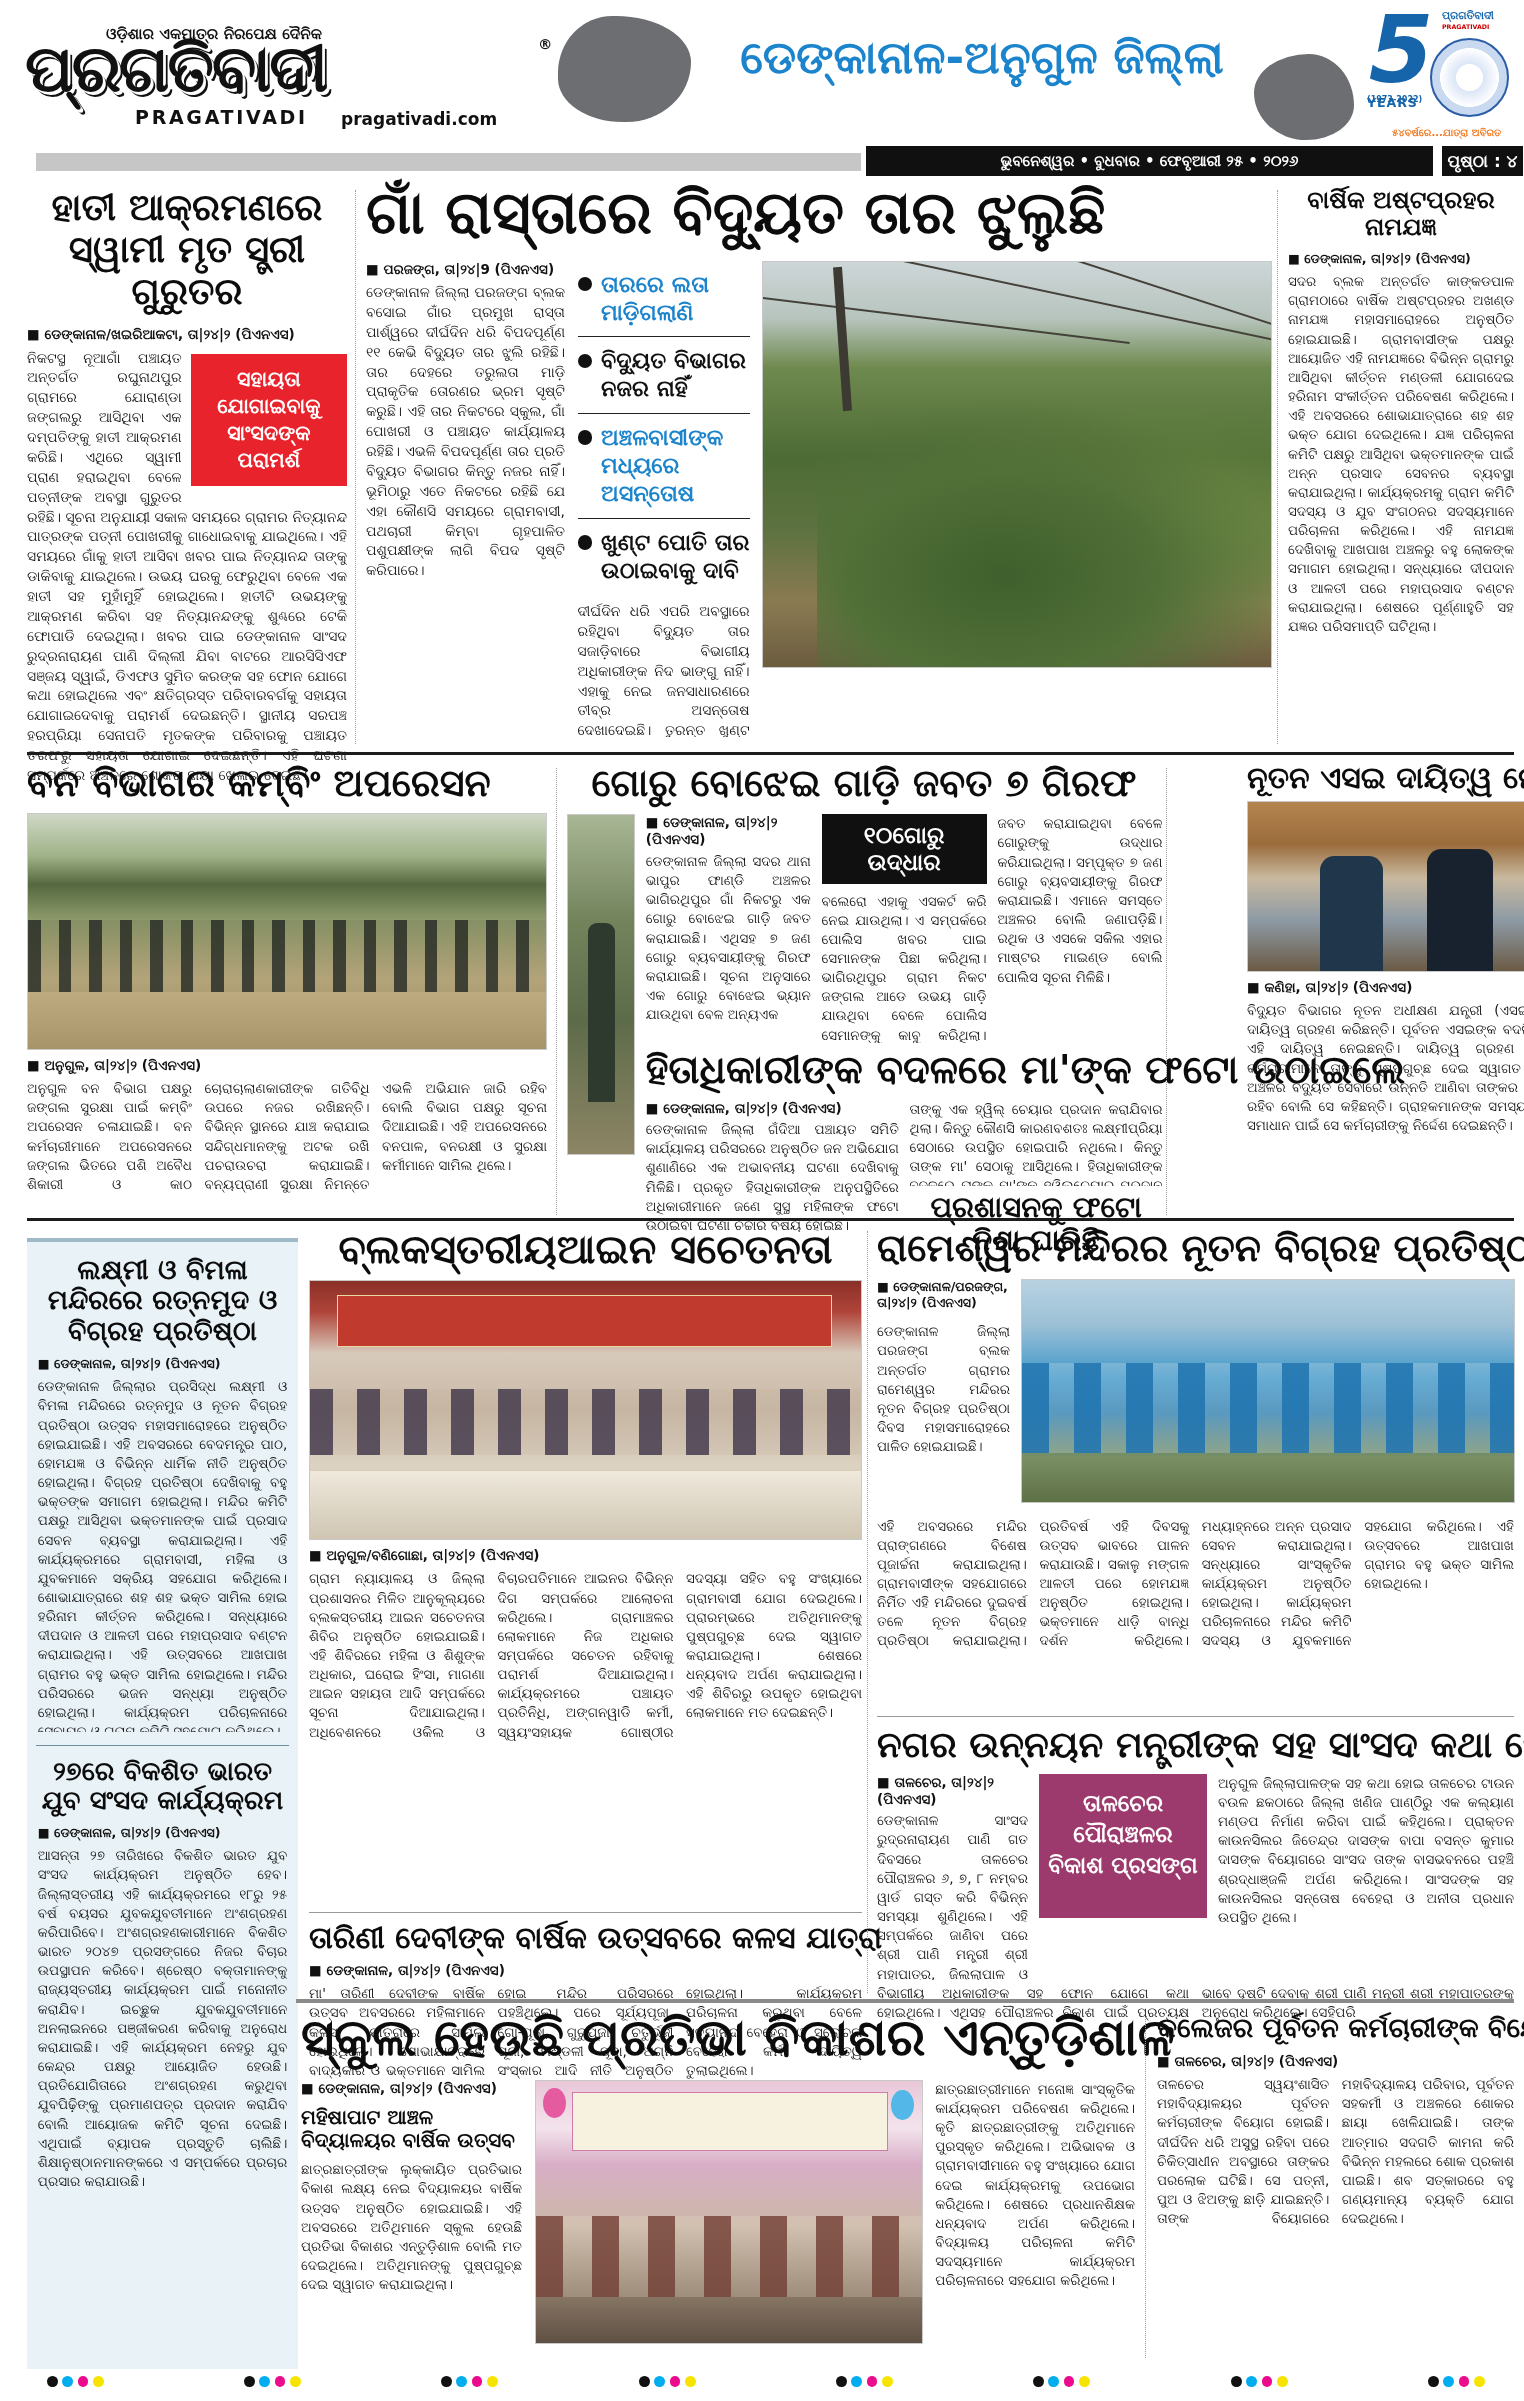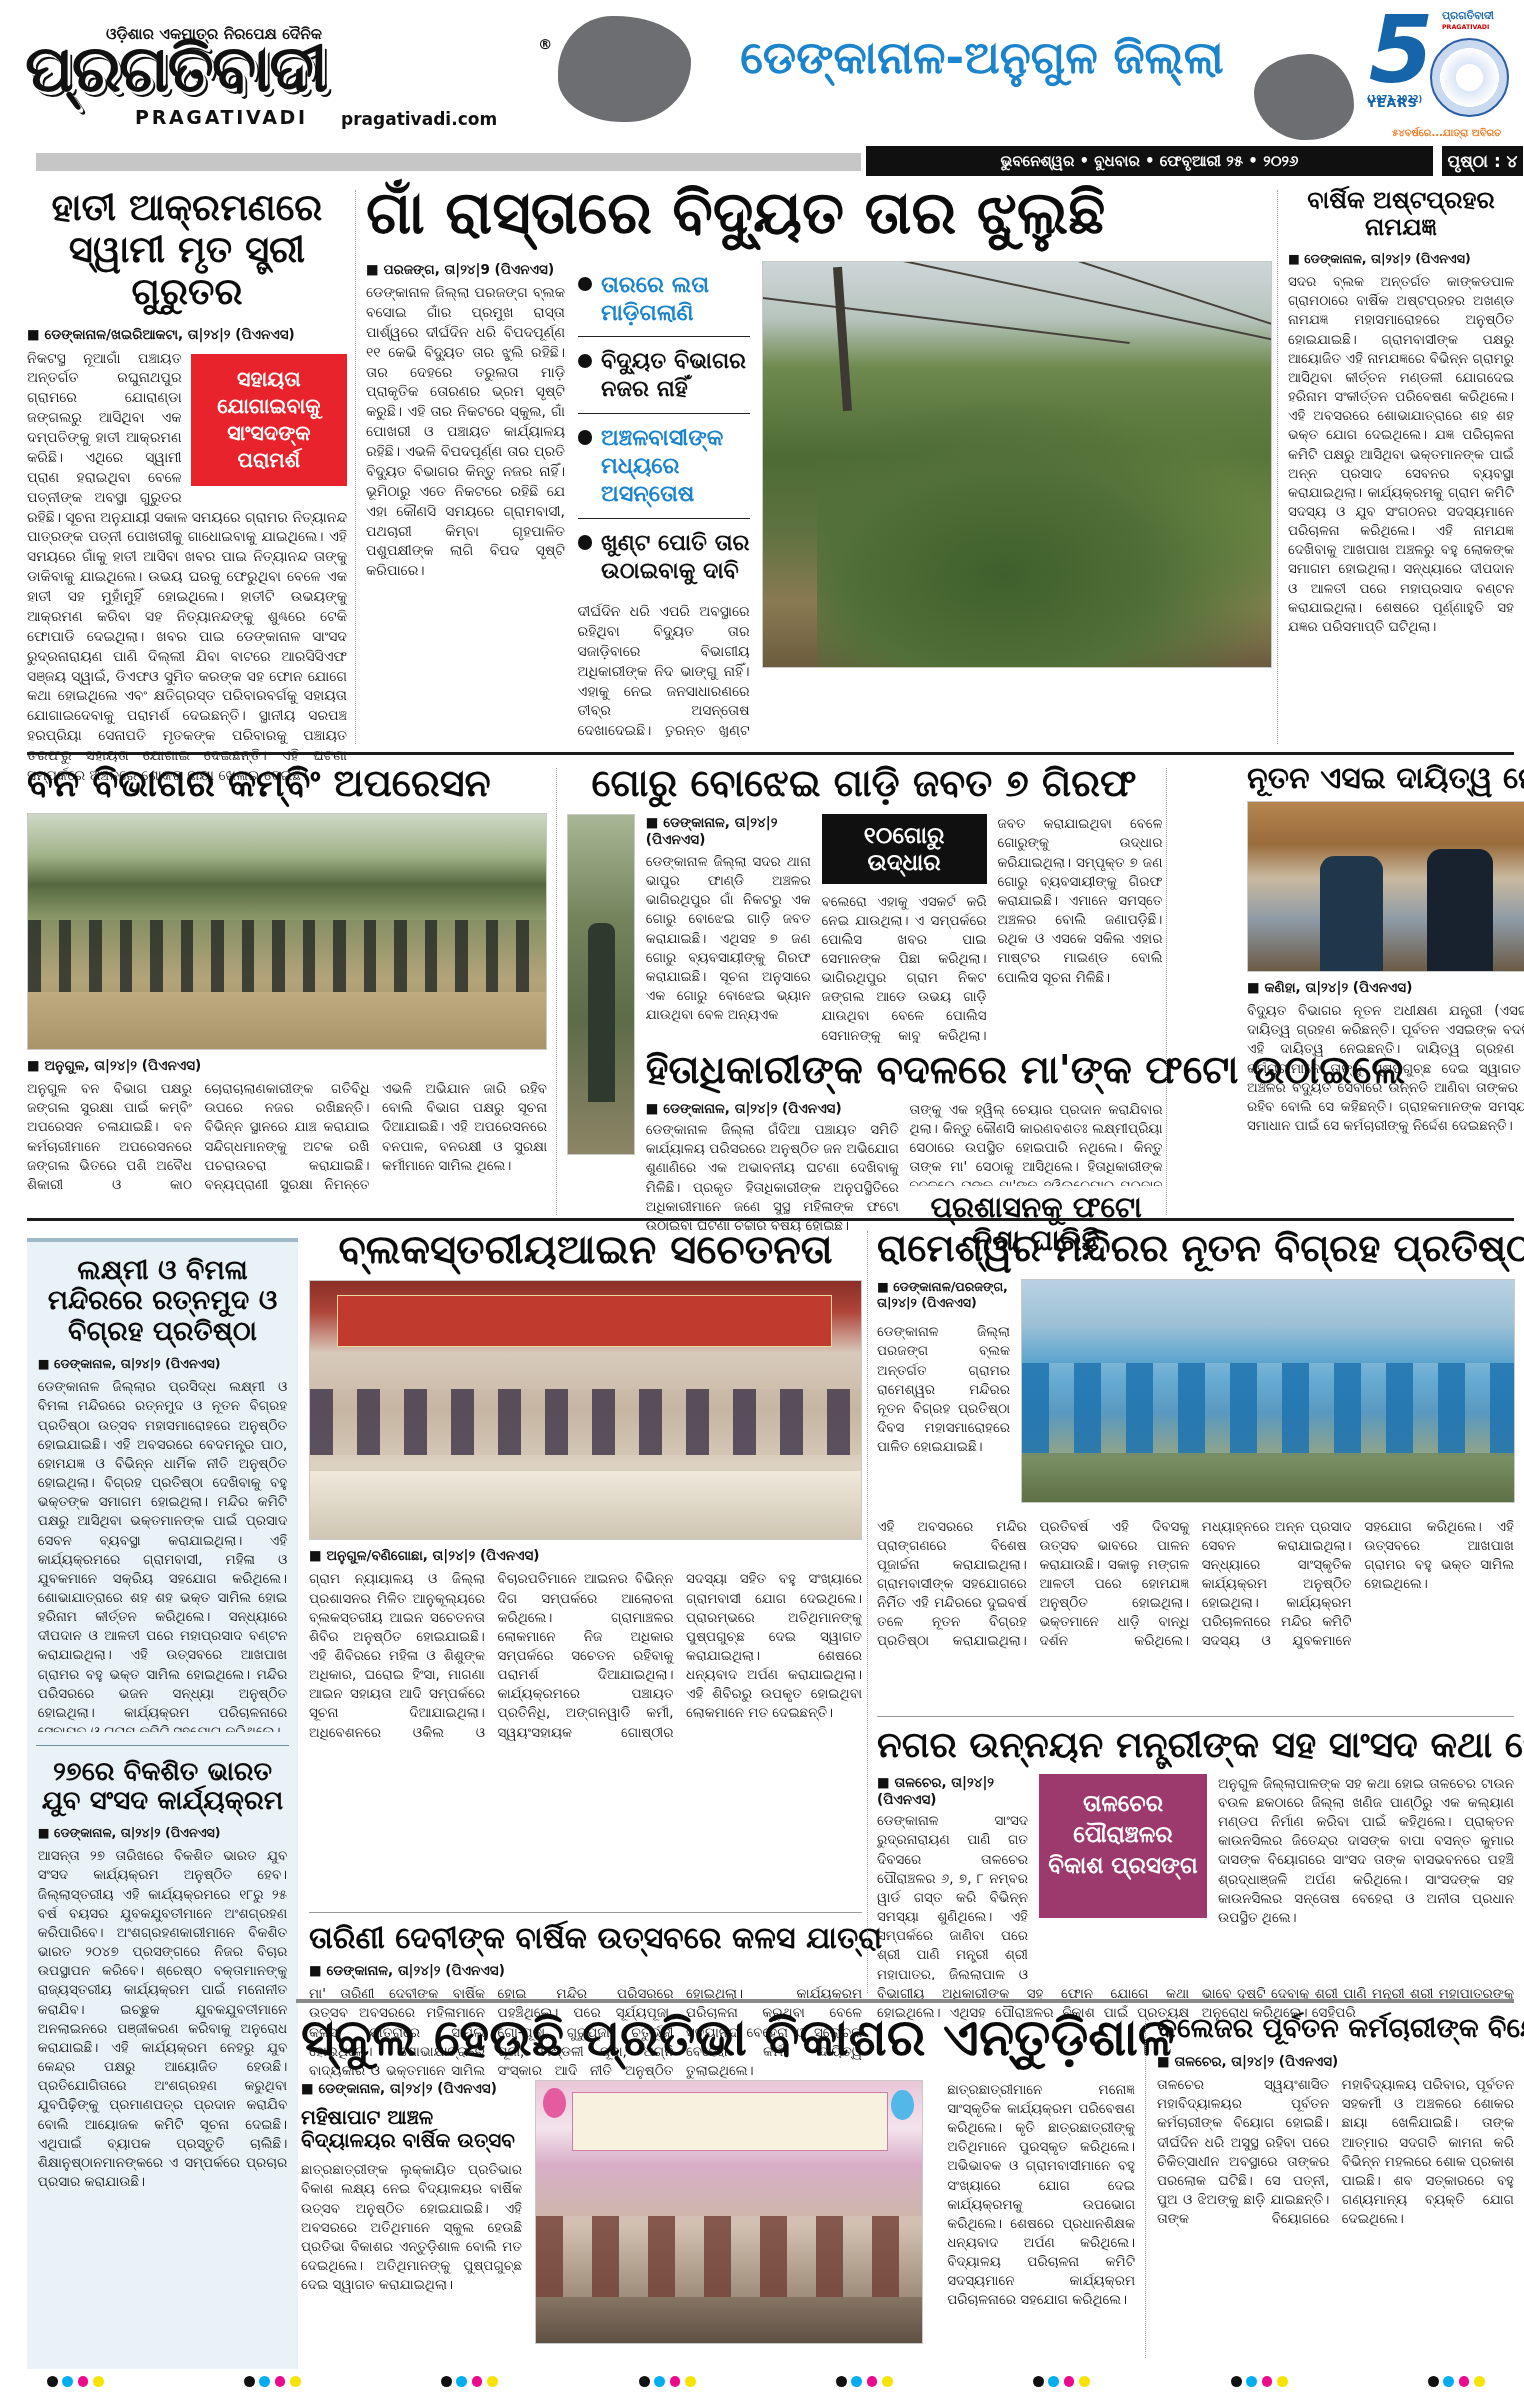--- a/index.html
+++ b/index.html
@@ -246,21 +246,21 @@
         <div class="byline">■ ଡେଙ୍କାନାଳ, ତା|୨୪|୨ (ପିଏନଏସ)</div>
         <div class="hl" style="font-size:20px;margin-top:9px;">ମହିଷାପାଟ ଆଞ୍ଚଳ ବିଦ୍ୟାଳୟର ବାର୍ଷିକ ଉତ୍ସବ</div>
         <div class="body" style="margin-top:9px;height:179px;font-size:13.5px;">ଛାତ୍ରଛାତ୍ରୀଙ୍କ ଲୁକ୍କାୟିତ ପ୍ରତିଭାର ବିକାଶ ଲକ୍ଷ୍ୟ ନେଇ ବିଦ୍ୟାଳୟର ବାର୍ଷିକ ଉତ୍ସବ ଅନୁଷ୍ଠିତ ହୋଇଯାଇଛି। ଏହି ଅବସରରେ ଅତିଥିମାନେ ସ୍କୁଲ ହେଉଛି ପ୍ରତିଭା ବିକାଶର ଏନ୍ତୁଡ଼ିଶାଳ ବୋଲି ମତ ଦେଇଥିଲେ। ଅତିଥିମାନଙ୍କୁ ପୁଷ୍ପଗୁଚ୍ଛ ଦେଇ ସ୍ୱାଗତ କରାଯାଇଥିଲା।</div>
       </div>
       <div class="photo" style="width:386px;height:262px;flex:none;background:linear-gradient(180deg,#e9c7d8 0%,#f3e3ec 18%,#d8aec6 32%,#cbb8a8 55%,#8d7a68 80%,#5e5044 100%);">
         <div class="abs" style="left:36px;top:10.8px;width:314px;height:57px;background:#f7f2df;border:1.8px solid #cf7da8;"></div>
         <div class="abs" style="left:7.2px;top:7.2px;width:23px;height:30.5px;border-radius:50%;background:#e45ba0;"></div>
         <div class="abs" style="left:355px;top:9px;width:23px;height:30.5px;border-radius:50%;background:#53b7e8;"></div>
         <div class="abs" style="left:0;top:135px;width:386px;height:81px;background:repeating-linear-gradient(90deg,rgba(120,70,60,.85) 0 27px,rgba(230,215,200,.25) 27px 56px);"></div>
       </div>
-      <div class="body" style="width:203px;height:262px;font-size:13.5px;margin-left:12px;">ଛାତ୍ରଛାତ୍ରୀମାନେ ମନୋଜ୍ଞ ସାଂସ୍କୃତିକ କାର୍ଯ୍ୟକ୍ରମ ପରିବେଷଣ କରିଥିଲେ। କୃତି ଛାତ୍ରଛାତ୍ରୀଙ୍କୁ ଅତିଥିମାନେ ପୁରସ୍କୃତ କରିଥିଲେ। ଅଭିଭାବକ ଓ ଗ୍ରାମବାସୀମାନେ ବହୁ ସଂଖ୍ୟାରେ ଯୋଗ ଦେଇ କାର୍ଯ୍ୟକ୍ରମକୁ ଉପଭୋଗ କରିଥିଲେ। ଶେଷରେ ପ୍ରଧାନଶିକ୍ଷକ ଧନ୍ୟବାଦ ଅର୍ପଣ କରିଥିଲେ। ବିଦ୍ୟାଳୟ ପରିଚାଳନା କମିଟି ସଦସ୍ୟମାନେ କାର୍ଯ୍ୟକ୍ରମ ପରିଚାଳନାରେ ସହଯୋଗ କରିଥିଲେ।</div>
+      <div class="body" style="width:203px;height:262px;font-size:13.5px;">ଛାତ୍ରଛାତ୍ରୀମାନେ ମନୋଜ୍ଞ ସାଂସ୍କୃତିକ କାର୍ଯ୍ୟକ୍ରମ ପରିବେଷଣ କରିଥିଲେ। କୃତି ଛାତ୍ରଛାତ୍ରୀଙ୍କୁ ଅତିଥିମାନେ ପୁରସ୍କୃତ କରିଥିଲେ। ଅଭିଭାବକ ଓ ଗ୍ରାମବାସୀମାନେ ବହୁ ସଂଖ୍ୟାରେ ଯୋଗ ଦେଇ କାର୍ଯ୍ୟକ୍ରମକୁ ଉପଭୋଗ କରିଥିଲେ। ଶେଷରେ ପ୍ରଧାନଶିକ୍ଷକ ଧନ୍ୟବାଦ ଅର୍ପଣ କରିଥିଲେ। ବିଦ୍ୟାଳୟ ପରିଚାଳନା କମିଟି ସଦସ୍ୟମାନେ କାର୍ଯ୍ୟକ୍ରମ ପରିଚାଳନାରେ ସହଯୋଗ କରିଥିଲେ।</div>
     </div>
   </div>
 
   <div class="abs dotv" style="left:1145px;top:2017px;height:341px;"></div>
 
   <div class="abs" style="left:1157px;top:2013px;width:357px;">
     <div class="hl" style="font-size:27px;white-space:nowrap;">କଲେଜର ପୂର୍ବତନ କର୍ମଚାରୀଙ୍କ ବିୟୋଗ</div>
     <div class="byline" style="margin-top:9px;">■ ତାଳଚେର, ତା|୨୪|୨ (ପିଏନଏସ)</div>
     <div class="body" style="margin-top:5.4px;height:283px;column-count:2;column-gap:12.6px;font-size:13.5px;">ତାଳଚେର ସ୍ୱୟଂଶାସିତ ମହାବିଦ୍ୟାଳୟର ପୂର୍ବତନ କର୍ମଚାରୀଙ୍କ ବିୟୋଗ ହୋଇଛି। ଦୀର୍ଘଦିନ ଧରି ଅସୁସ୍ଥ ରହିବା ପରେ ଚିକିତ୍ସାଧୀନ ଅବସ୍ଥାରେ ତାଙ୍କର ପରଲୋକ ଘଟିଛି। ସେ ପତ୍ନୀ, ପୁଅ ଓ ଝିଅଙ୍କୁ ଛାଡ଼ି ଯାଇଛନ୍ତି। ତାଙ୍କ ବିୟୋଗରେ ମହାବିଦ୍ୟାଳୟ ପରିବାର, ପୂର୍ବତନ ସହକର୍ମୀ ଓ ଅଞ୍ଚଳରେ ଶୋକର ଛାୟା ଖେଳିଯାଇଛି। ତାଙ୍କ ଆତ୍ମାର ସଦଗତି କାମନା କରି ବିଭିନ୍ନ ମହଲରେ ଶୋକ ପ୍ରକାଶ ପାଇଛି। ଶବ ସତ୍କାରରେ ବହୁ ଗଣ୍ୟମାନ୍ୟ ବ୍ୟକ୍ତି ଯୋଗ ଦେଇଥିଲେ।</div>
   </div>

